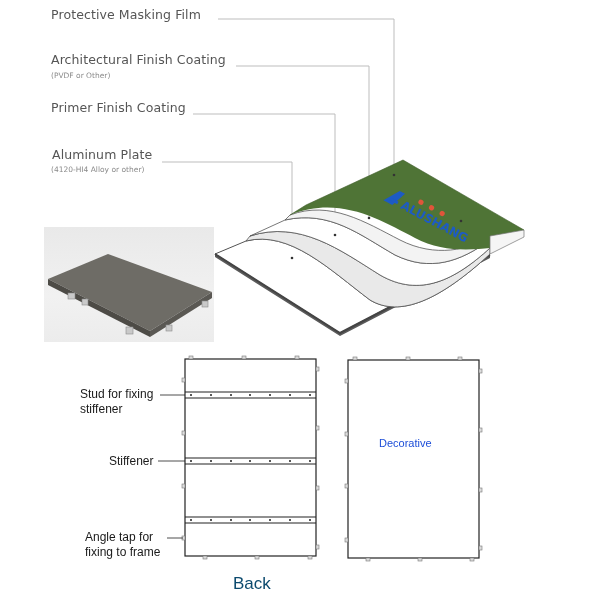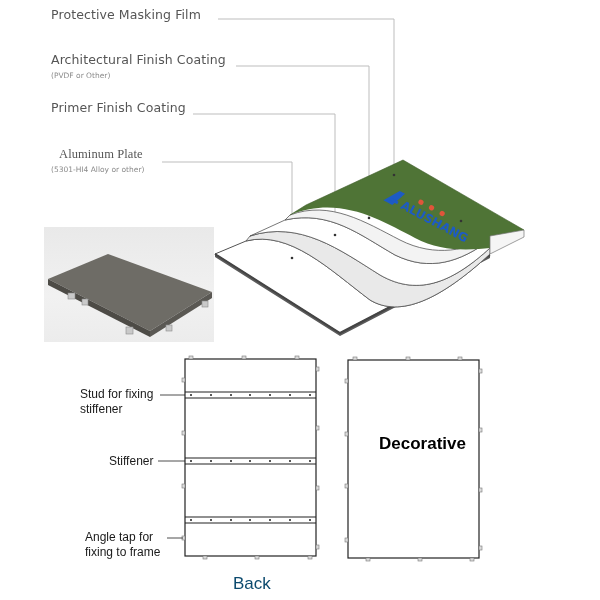--- a/index.html
+++ b/index.html
@@ -2,33 +2,33 @@
 <html><head>
   <meta charset="utf-8">
   <style>
     html, body { margin: 0; padding: 0; background: #ffffff; }
     body { width: 600px; height: 600px; position: relative; overflow: hidden; font-family: "DejaVu Sans", sans-serif; }
     .abs { position: absolute; }
     .layer-title { font-family: "DejaVu Sans", sans-serif; font-size: 12.5px; color: #555555; white-space: nowrap; letter-spacing: 0.1px; }
     .layer-sub { font-family: "DejaVu Sans", sans-serif; font-size: 7.5px; color: #8a8a8a; white-space: nowrap; }
     .diag-label { font-family: "Liberation Sans", sans-serif; font-size: 12px; color: #1a1a1a; line-height: 15px; white-space: nowrap; }
     .view-caption { font-family: "Liberation Sans", sans-serif; font-size: 17px; color: #0c4a6e; }
-    .face-text { font-family: "Liberation Sans", sans-serif; font-size: 17px; color: #000000; line-height: 21px; font-weight: bold; }
+    .face-text { font-family: "Liberation Sans", sans-serif; font-size: 11px; color: #1d4ed8; line-height: 21px; }
     svg { position: absolute; left: 0; top: 0; }
     .photo { position: absolute; left: 44px; top: 227px; width: 170px; height: 115px; background: linear-gradient(180deg, #e9e9e9 0%, #f1f1f1 60%, #ececec 100%); }
   </style>
 </head>
 <body>
 
 <div class="abs layer-title" style="left:51px; top:7px;">Protective Masking Film</div>
 <div class="abs layer-title" style="left:51px; top:52px;">Architectural Finish Coating</div>
 <div class="abs layer-sub" style="left:51px; top:71px;">(PVDF or Other)</div>
 <div class="abs layer-title" style="left:51px; top:100px;">Primer Finish Coating</div>
-<div class="abs layer-title" style="left:59px; top:147px;font-family:Liberation Serif, serif;">Aluminum Plate</div>
-<div class="abs layer-sub" style="left:51px; top:165px;">(5301-HI4 Alloy or other)</div>
+<div class="abs layer-title" style="left:52px; top:147px;">Aluminum Plate</div>
+<div class="abs layer-sub" style="left:51px; top:165px;">(4120-HI4 Alloy or other)</div>
 
 <div class="photo">
   <svg width="170" height="115" viewBox="0 0 170 115">
     <polygon points="4,52 64,27 168,65 106,104" fill="#6e6c66"></polygon>
     <polygon points="4,52 106,104 106,110 4,58" fill="#4d4b46"></polygon>
     <polygon points="106,104 168,65 168,71 106,110" fill="#5a5853"></polygon>
     <g fill="#c9c9c9" stroke="#8a8a8a" stroke-width="0.6">
       <rect x="24" y="66" width="7" height="6"></rect>
       <rect x="38" y="72" width="6" height="6"></rect>
       <rect x="82" y="100" width="7" height="7"></rect>

